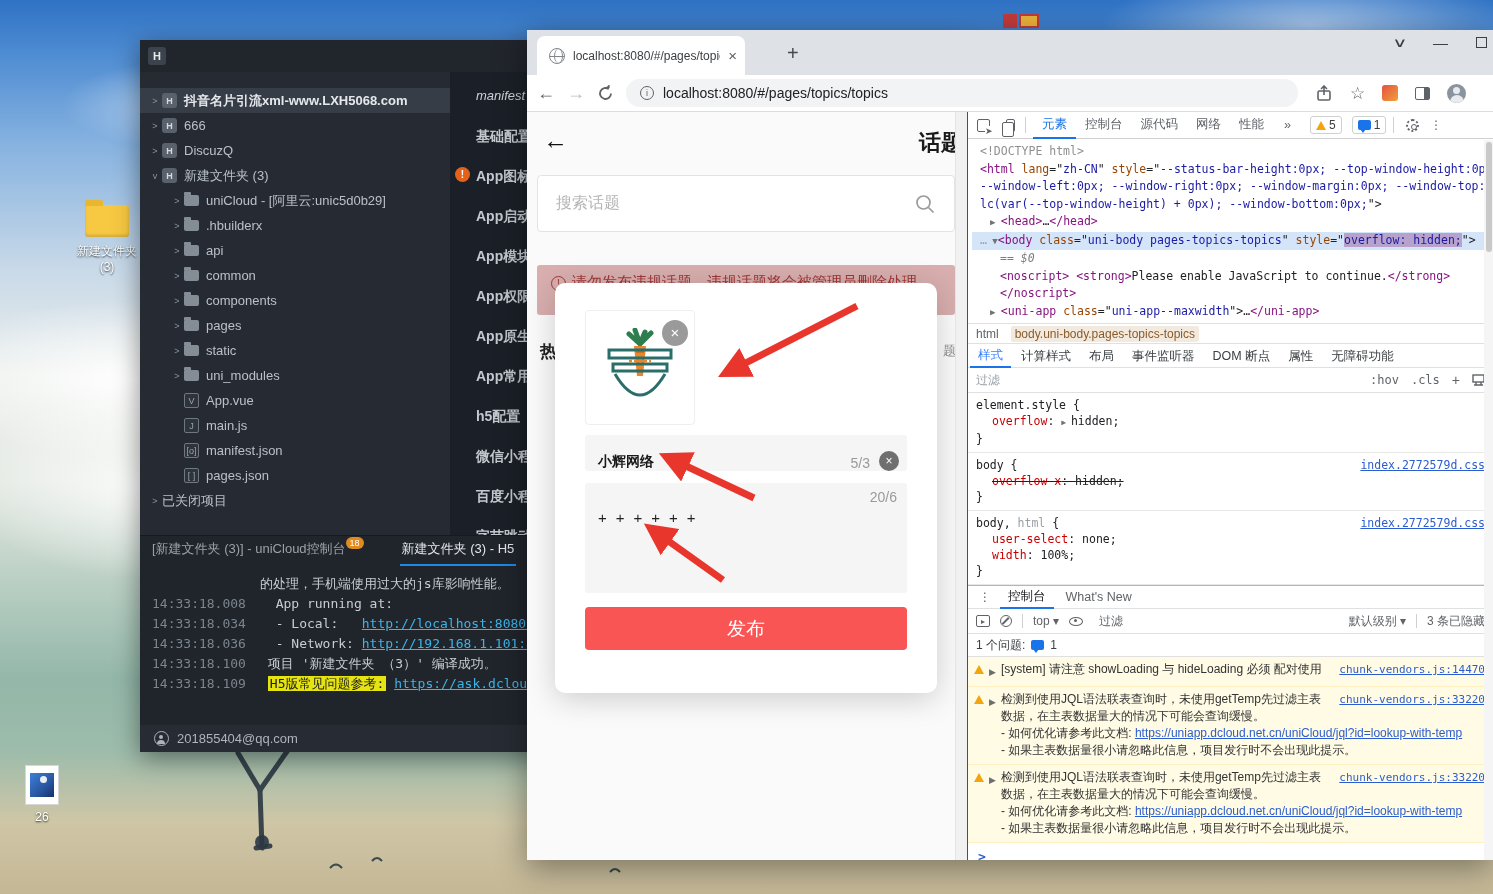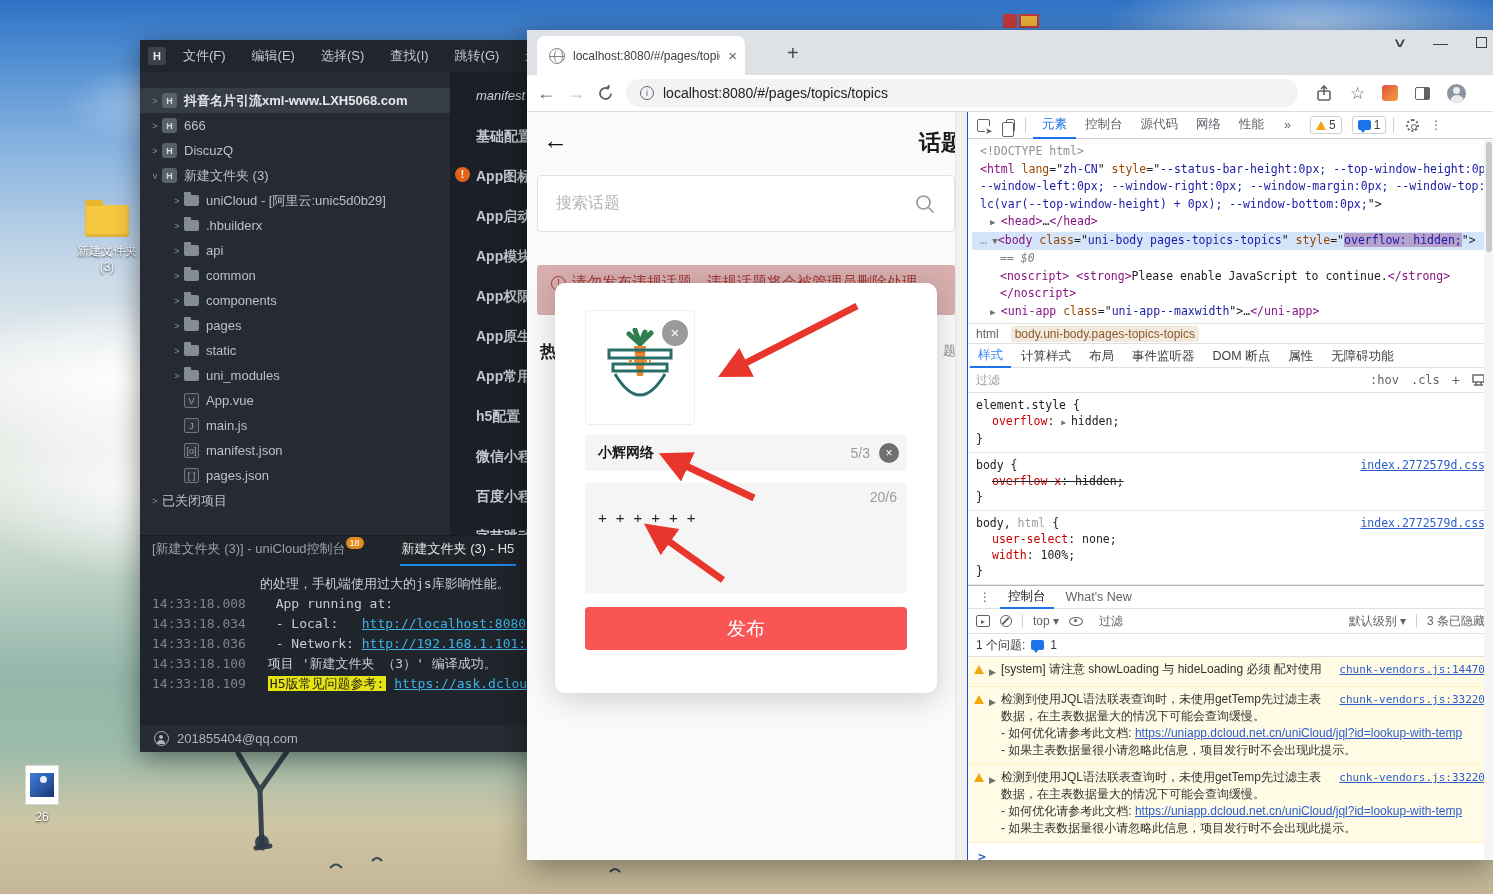--- a/index.html
+++ b/index.html
@@ -91,21 +91,21 @@
   #page-title { position:absolute; right:4px; top:16px; font-size:22px; font-weight:bold; color:#1a1a1a; }
   #searchbox { position:absolute; left:10px; right:12px; top:63px; height:57px; background:#fff; border:1px solid #e3e3e3; border-radius:4px; display:flex; align-items:center; padding:0 18px; }
   #search-ph { color:#b5b5b5; font-size:16px; flex:1; }
   #banner { position:absolute; left:10px; right:12px; top:153px; height:50px; background:#d8aeae; border-radius:3px; overflow:hidden; color:#a03636; font-size:15px; padding:8px 10px 0 14px; white-space:nowrap; }
   #hot-left { position:absolute; left:13px; top:228px; font-size:17px; font-weight:bold; color:#222; }
   #hot-right { position:absolute; right:11px; top:230px; font-size:13px; color:#8c8c8c; }
   #modal { position:absolute; left:28px; top:171px; width:382px; height:410px; background:#fff; border-radius:10px; box-shadow:0 6px 30px rgba(0,0,0,.18); }
   #thumb { position:absolute; left:30px; top:27px; width:110px; height:115px; background:#fff; border:1px solid #eee; border-radius:4px; display:flex; align-items:center; justify-content:center; }
   #thumb-x { position:absolute; right:6px; top:9px; width:26px; height:26px; border-radius:50%; background:#9a9a9a; color:#fff; font-size:15px; text-align:center; line-height:26px; }
   .mrow { position:absolute; left:30px; width:322px; background:#f5f5f5; border-radius:3px; }
-  #name-row { top:152px; height:36px; display:flex; align-items:center; padding:0 8px 0 13px; }
+  #name-row { top:152px; height:36px; display:flex; align-items:flex-end; padding:0 8px 0 13px; }
   #name-val { font-size:14px; font-weight:bold; color:#1a1a1a; flex:1; }
   #name-cnt { color:#9a9a9a; font-size:14px; margin-right:9px; }
   #name-x { width:20px; height:20px; border-radius:50%; background:#6f6f6f; color:#fff; font-size:12px; text-align:center; line-height:20px; }
   #desc-row { top:200px; height:110px; padding:6px 10px; }
   #desc-cnt { position:absolute; right:10px; top:6px; color:#9a9a9a; font-size:14px; }
   #desc-val { position:absolute; left:13px; top:26px; font-size:15px; color:#222; letter-spacing:9px; }
   #publish-btn { position:absolute; left:30px; top:324px; width:322px; height:43px; background:#fa5555; border-radius:4px; color:#fff; font-size:19px; display:flex; align-items:center; justify-content:center; }
   #arrows { position:absolute; left:0; top:82px; width:440px; height:748px; pointer-events:none; }
 
   
@@ -199,29 +199,20 @@
     <div class="imgfile-glyph"></div>
     <div style="margin-top:5px;">26</div>
   </div>
 
   <div class="frag-ic" style="left:1003px;top:14px;width:14px;height:14px;"></div>
   <div class="frag-ic" style="left:1019px;top:14px;width:20px;height:14px;background:#e8b23a;border:2px solid #c23a3a;"></div>
 
   <div id="hx">
     <div id="hx-titlebar">
       <div class="hx-logo">H</div>
-      <div id="hx-menus" style="display:flex;">
-          <div class="hx-menu-item">文件(F)</div>
-          <div class="hx-menu-item">编辑(E)</div>
-          <div class="hx-menu-item">选择(S)</div>
-          <div class="hx-menu-item">查找(I)</div>
-          <div class="hx-menu-item">跳转(G)</div>
-          <div class="hx-menu-item">运行(R)</div>
-          <div class="hx-menu-item">发行(U)</div>
-        </div>
     </div>
     <div id="hx-main">
       <div id="hx-tree">
           <div class="trow sel" style="padding-left: 8px;">
             <span class="chev">&gt;</span>
             <div class="ticon proj">H</div>
             <span class="tlabel">抖音名片引流xml-www.LXH5068.com</span>
           </div>
           <div class="trow" style="padding-left: 8px;">
             <span class="chev">&gt;</span>

